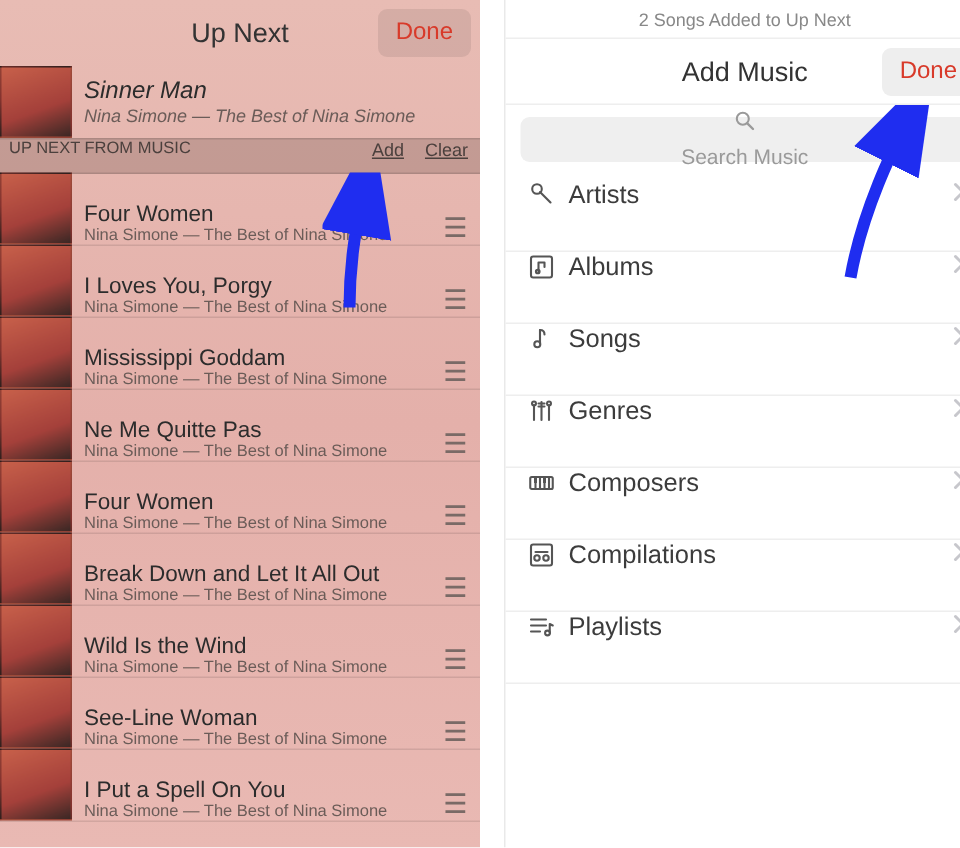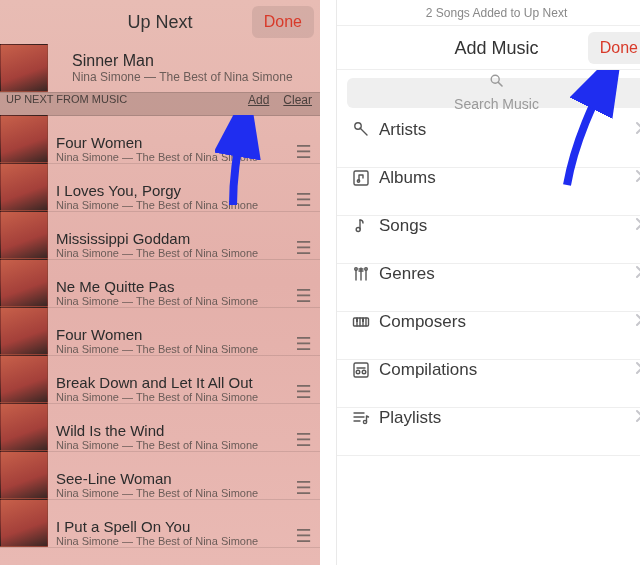--- a/index.html
+++ b/index.html
@@ -14,21 +14,21 @@
   }
   .l-header { position: relative; height: 44px; line-height: 44px; text-align: center; font-size: 18px; color: #333; }
   .l-header .done-btn {
     position: absolute; right: 6px; top: 6px; height: 32px; line-height: 32px;
     padding: 0 12px; border-radius: 6px; background: rgba(0,0,0,0.08);
     color: #d83a2a; font-size: 16px;
   }
 
   .now-playing { display: flex; align-items: center; height: 48px; padding-left: 0; }
   .cover { width: 48px; height: 48px; background: linear-gradient(160deg,#c7604a 0%, #a4403a 60%, #3a2724 100%); border: 1px solid rgba(0,0,0,0.2); flex: none; }
-  .np-texts { padding-left: 24px; }
+  .np-texts { padding-left: 8px; font-style: italic; }
   .np-title { font-size: 16px; color: #2c2c2c; }
   .np-sub { font-size: 12px; color: #6b5c58; }
 
   .section-bar {
     display: flex; align-items: flex-start; height: 24px; padding: 0 8px 0 6px;
     background: rgba(130,100,95,0.35); border-top:1px solid rgba(0,0,0,0.12); border-bottom:1px solid rgba(0,0,0,0.12);
     font-size: 11px; color: #4b403d;
   }
   .section-bar .spacer { flex: 1; }
   .section-bar .sb-link { text-decoration: underline; font-size: 12px; color: #4b403d; margin-left: 14px; }

